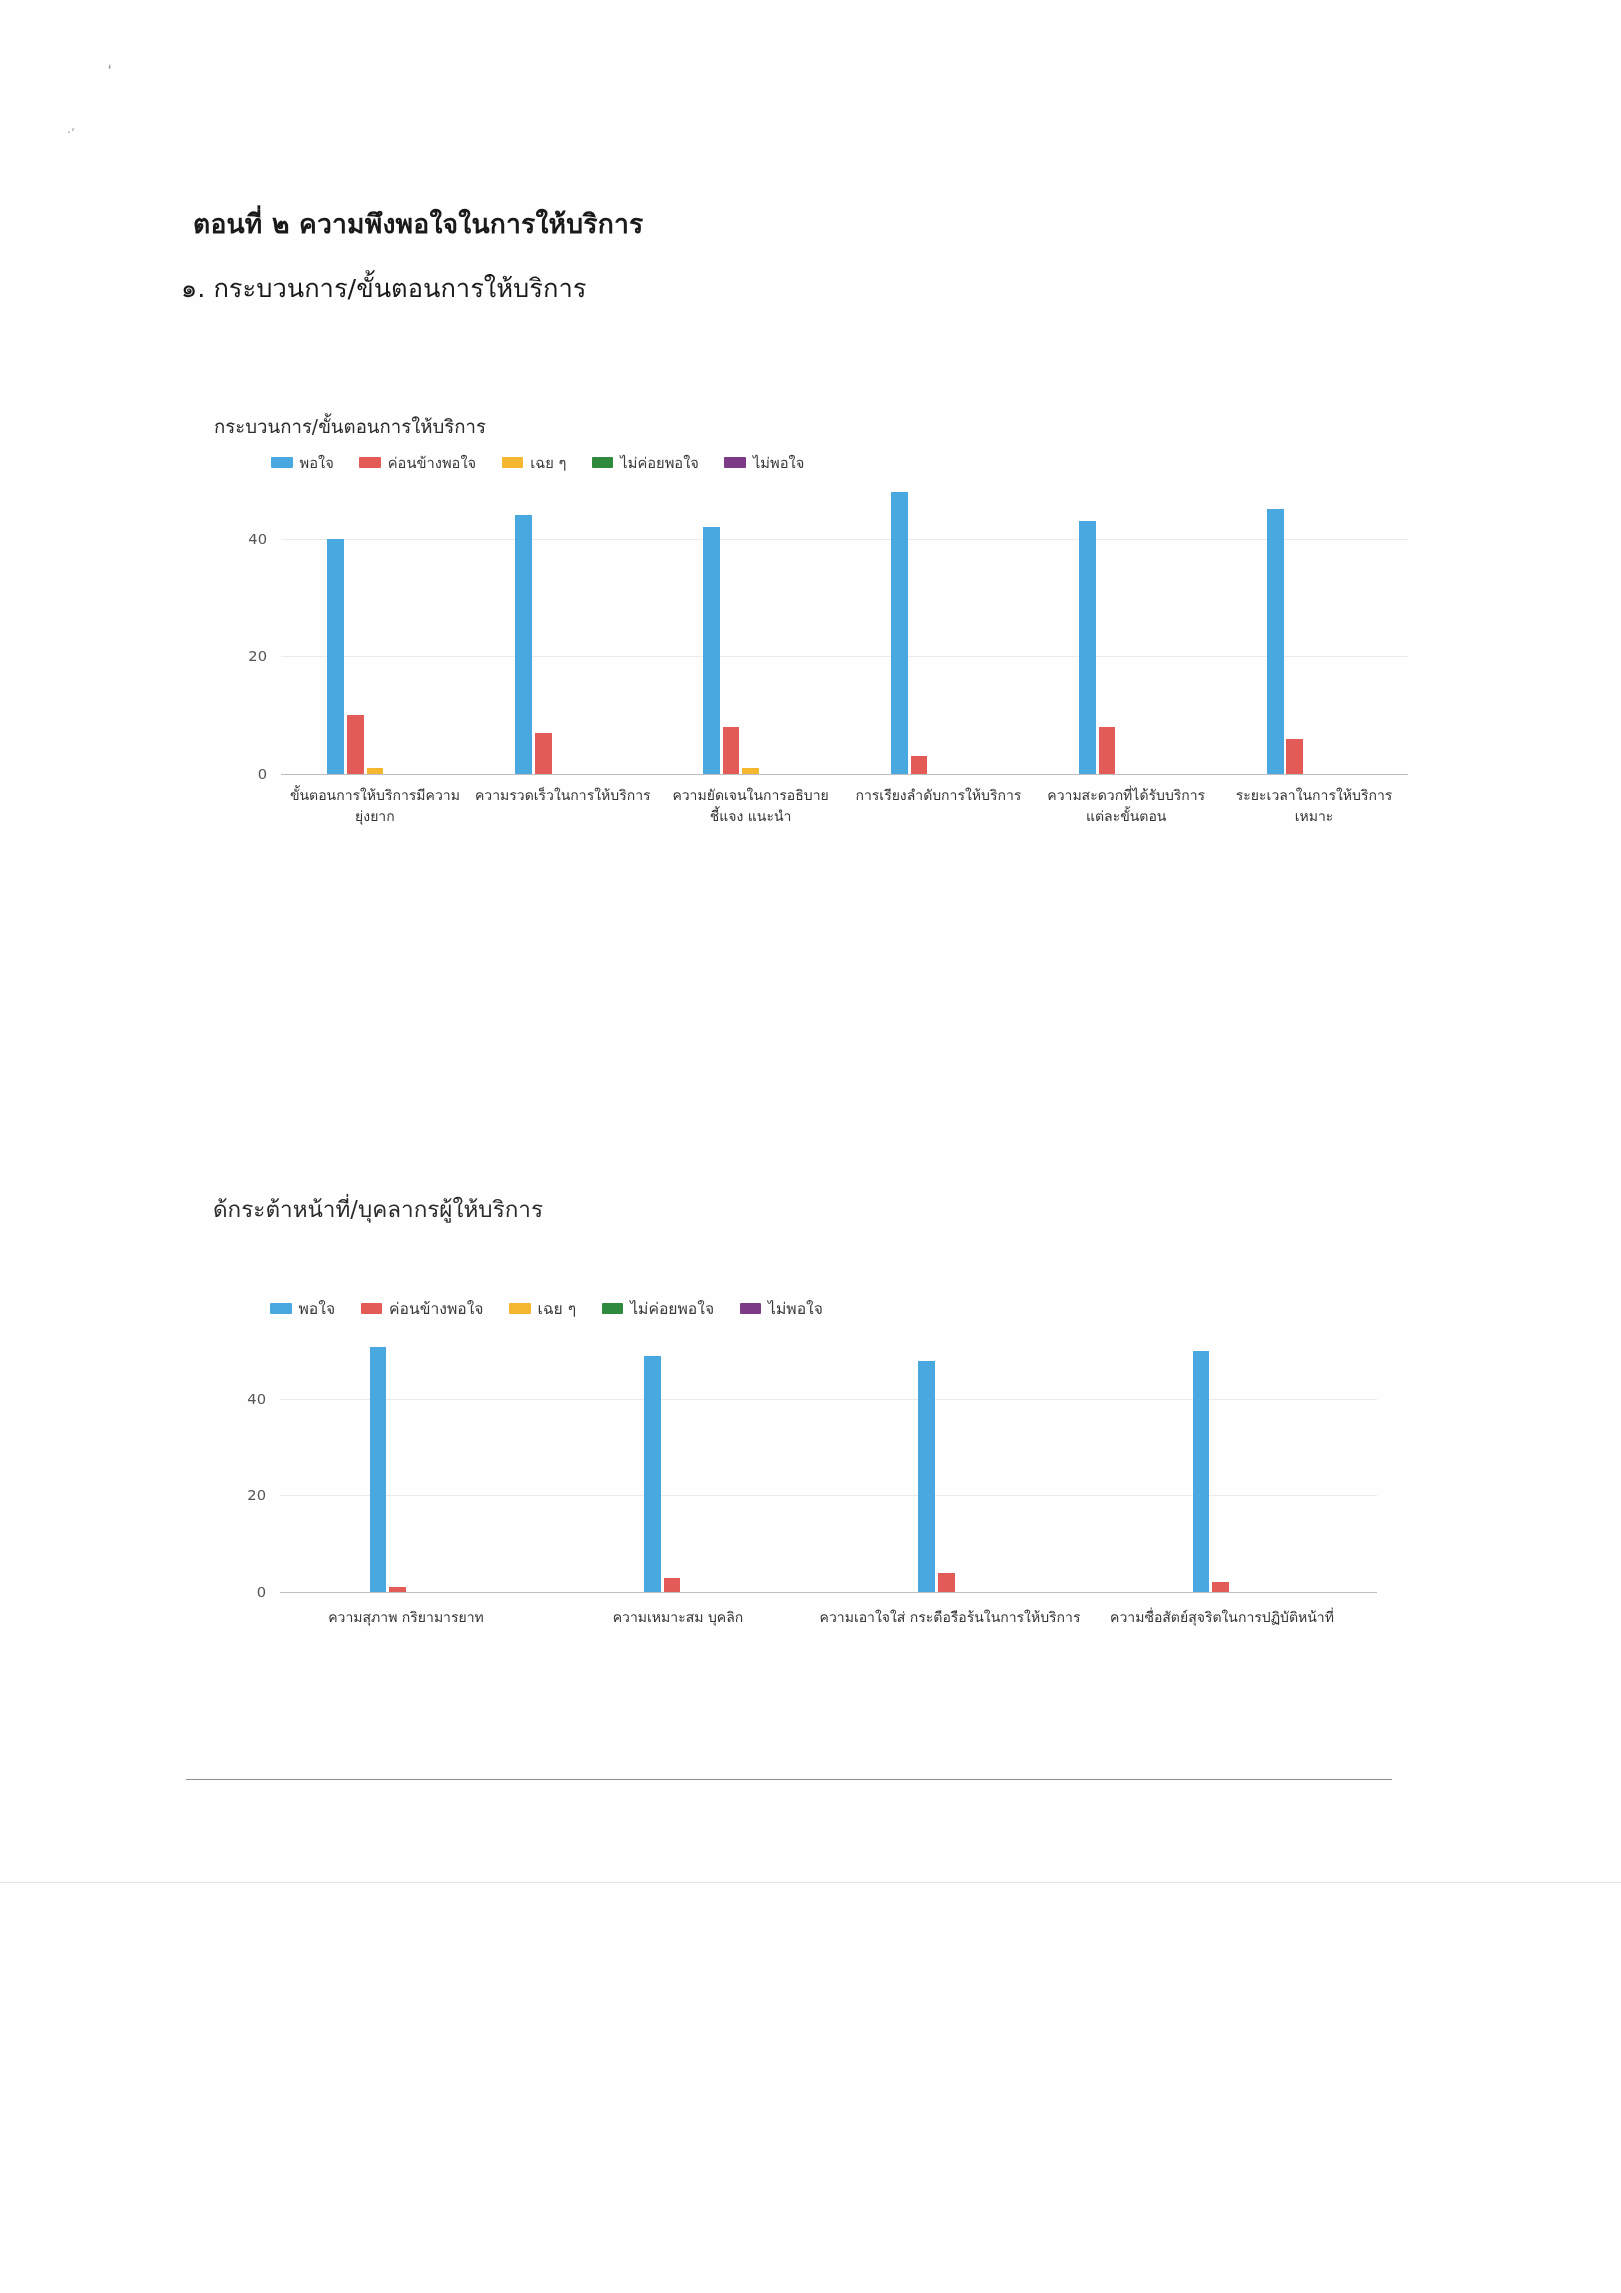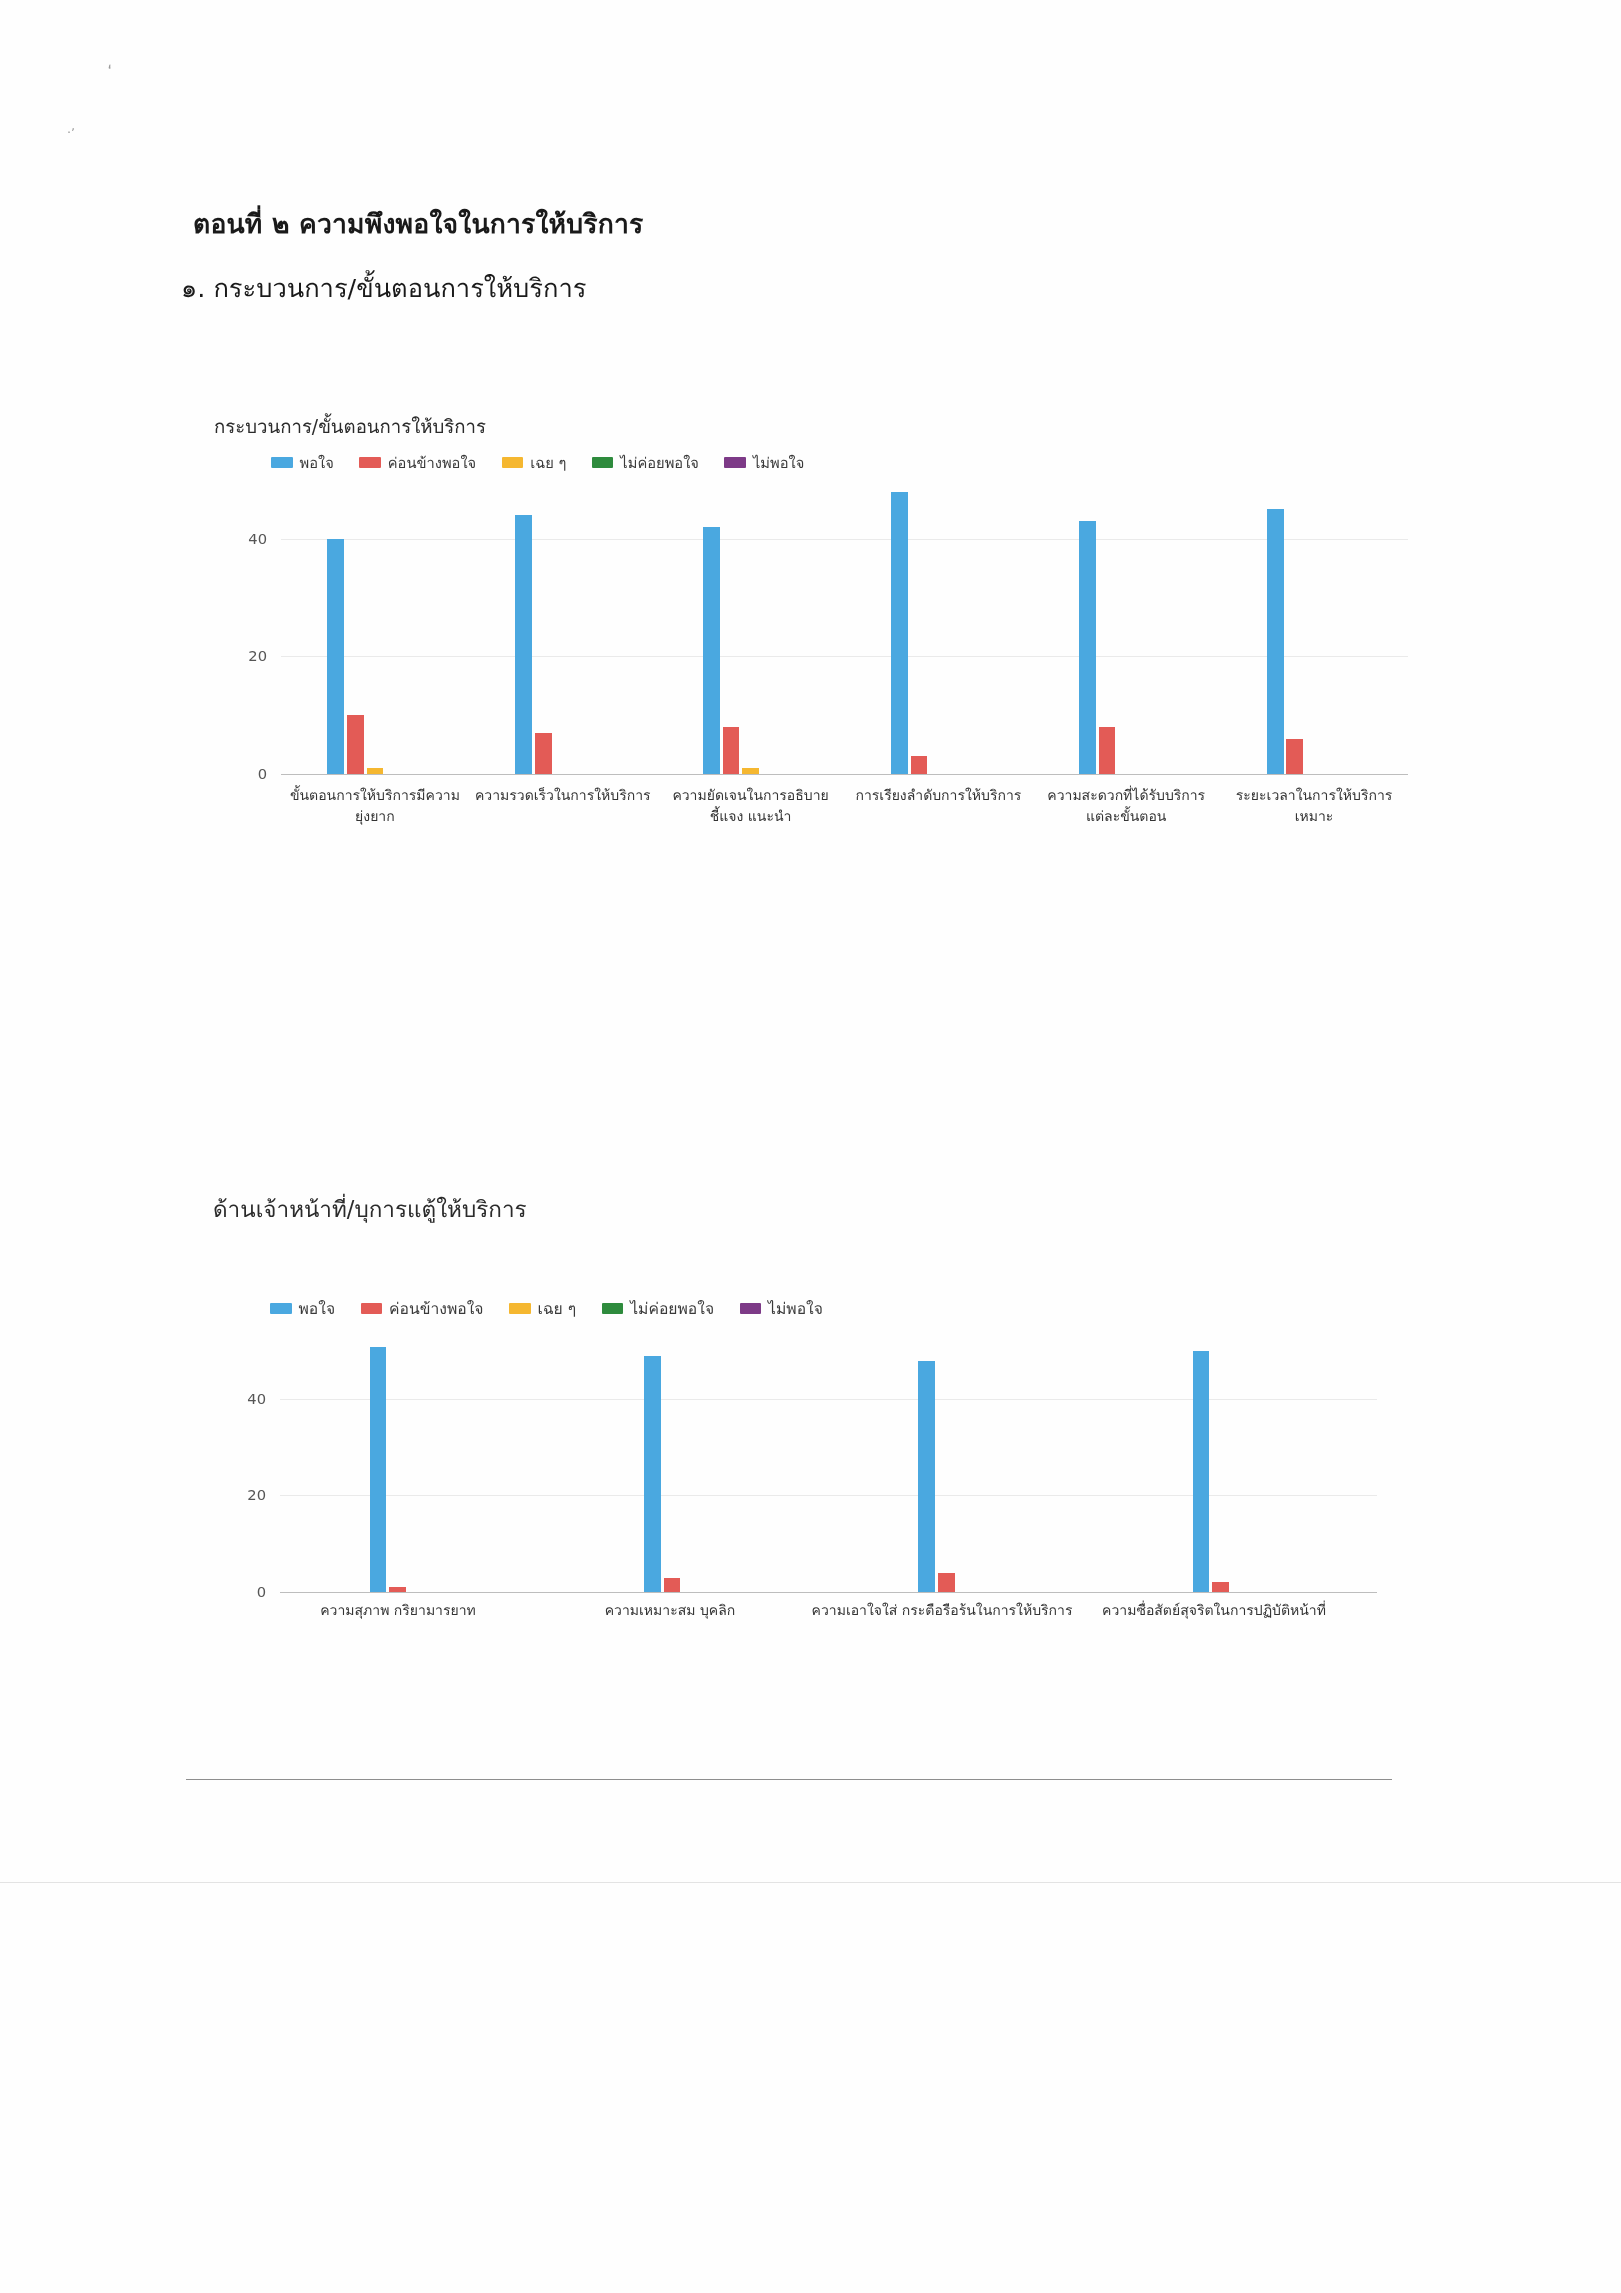--- a/index.html
+++ b/index.html
@@ -207,21 +207,21 @@
         <div class="xlabel">ความรวดเร็วในการให้บริการ</div>
         <div class="xlabel">ความยัดเจนในการอธิบาย ชี้แจง แนะนำ</div>
         <div class="xlabel">การเรียงลำดับการให้บริการ</div>
         <div class="xlabel">ความสะดวกที่ได้รับบริการแต่ละขั้นตอน</div>
         <div class="xlabel">ระยะเวลาในการให้บริการเหมาะ</div>
       </div>
   </div>
 
 
   <div class="chart-block" id="chart-2" style="left:211px;top:1191px;width:1176px;">
-    <div class="chart-title" style="font-size:22.5px;">ด้านเจ้าหน้าที่/บุการแตู้ให้บริการ</div>
+    <div class="chart-title" style="font-size:22.5px;">ด้กระต้าหน้าที่/บุคลากรผู้ให้บริการ</div>
     <div class="legend" id="legend-2" style="margin-top:69px;font-size:15.7px;">
         <div class="legend-item">
           <span class="legend-swatch" style="background: rgb(74, 168, 224);"></span>
           <span>พอใจ</span>
         </div>
         <div class="legend-item">
           <span class="legend-swatch" style="background: rgb(227, 91, 86);"></span>
           <span>ค่อนข้างพอใจ</span>
         </div>
         <div class="legend-item">
@@ -268,21 +268,21 @@
           </div>
           <div class="group">
             <div class="bar" style="background: rgb(74, 168, 224); height: 241px;"></div>
             <div class="bar" style="background: rgb(227, 91, 86); height: 9.6px;"></div>
             <div class="bar" style="background: rgb(245, 183, 48); height: 0px;"></div>
             <div class="bar" style="background: rgb(46, 139, 61); height: 0px;"></div>
             <div class="bar" style="background: rgb(125, 58, 135); height: 0px;"></div>
           </div>
         </div>
       </div>
-    <div class="xlabels" id="xlabels-2" style="position:relative;left:51px;right:9.8px;margin-top:8px;width:1088px;font-size:15.7px;">
+    <div class="xlabels" id="xlabels-2" style="position:relative;left:59px;right:9.8px;margin-top:15px;width:1088px;font-size:15.7px;">
         <div class="xlabel">ความสุภาพ กริยามารยาท</div>
         <div class="xlabel">ความเหมาะสม บุคลิก</div>
         <div class="xlabel">ความเอาใจใส่ กระตือรือร้นในการให้บริการ</div>
         <div class="xlabel">ความซื่อสัตย์สุจริตในการปฏิบัติหน้าที่</div>
       </div>
   </div>
 
   <div class="rule" style="left:186px;top:1779px;width:1206px;"></div>
   <div class="sheet-edge" style="top:1882px;"></div>
 

